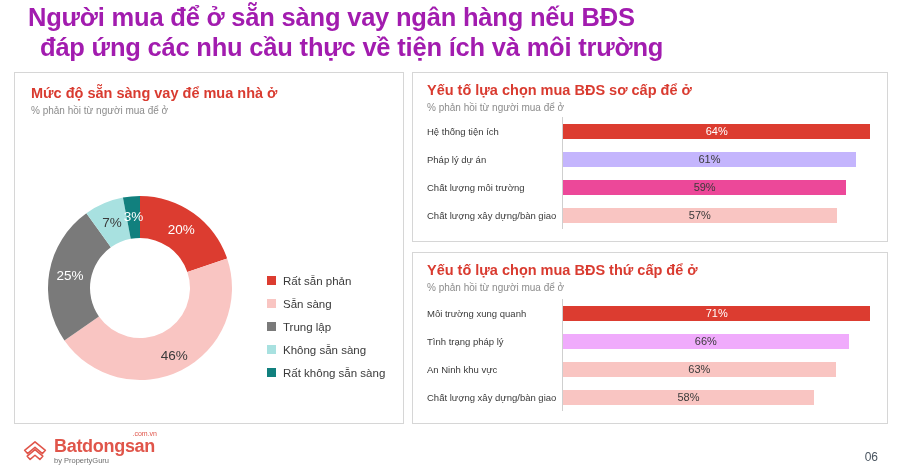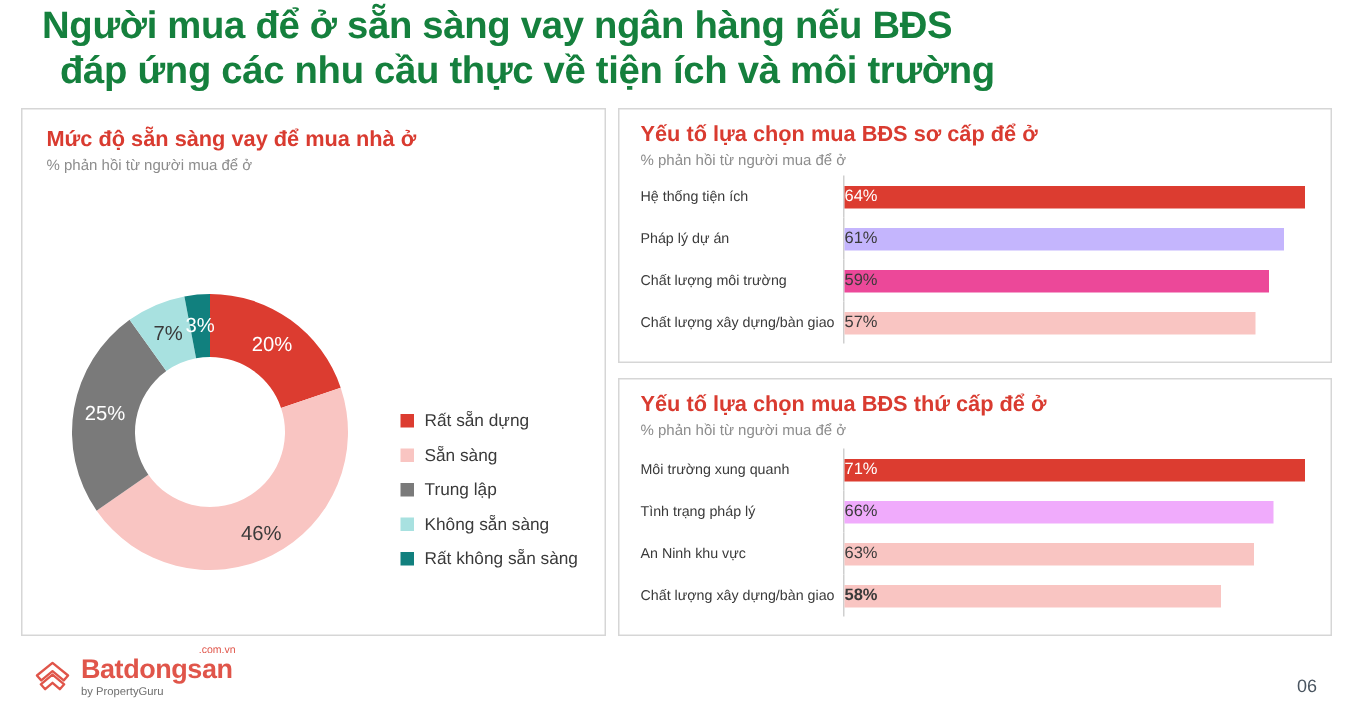--- a/index.html
+++ b/index.html
@@ -10,21 +10,21 @@
     position:relative;
     overflow:hidden;
   }
 
   
   .title-block{
     position:absolute;
     left:28px; top:2px; width:850px;
   }
   .title-line{
-    color:#15803d;
+    color:#a21caf;
     font-weight:bold;
     font-size:25.5px;
     line-height:30px;
     letter-spacing:-0.2px;
     white-space:nowrap;
   }
   .title-line.second{ padding-left:12px; }
 
   
   .panel{
@@ -106,21 +106,21 @@
     height:28px;
     position:relative;
     border-left:1px solid #CFCFCF;
   }
   .bar-fill{
     position:absolute;
     left:0; top:7px;
     height:15px;
     display:flex;
     align-items:center;
-    justify-content:flex-start;
+    justify-content:center;
   }
   .bar-val{
     font-size:11px;
     line-height:11px;
   }
   .bar-fill.highlight .bar-val{ color:#FFFFFF; }
   .bar-fill.normal .bar-val{ color:#3A3A3A; }
 
   
   .footer-logo{
@@ -183,21 +183,21 @@
         <path d="M 61.38782468374026 40.235471927801 A 92 92 0 0 1 97.92960664768668 24.597557163551727 L 105.72261230852537 65.86823758888681 A 50 50 0 0 0 85.86294819768493 74.3671043085875 Z" fill="#A8E1E0"></path>
         <text x="87.06621511236055" y="53.725934232261224" text-anchor="middle" font-size="13.5" font-family="&quot;Liberation Sans&quot;, sans-serif" fill="#3A3A3A">7%</text>
         <path d="M 97.92960664768668 24.597557163551727 A 92 92 0 0 1 114.99999999999999 23 L 114.99999999999999 65 A 50 50 0 0 0 105.72261230852537 65.86823758888681 Z" fill="#11807E"></path>
         <text x="108.38427200863087" y="48.308896294199684" text-anchor="middle" font-size="13.5" font-family="&quot;Liberation Sans&quot;, sans-serif" fill="#FFFFFF">3%</text>
       </svg>
   </div>
 
   <div class="legend" id="donut-legend">
       <div class="legend-row">
         <span class="legend-swatch" style="background: rgb(220, 60, 48);"></span>
-        <span class="legend-label">Rất sẵn dựng</span>
+        <span class="legend-label">Rất sẵn phản</span>
       </div>
       <div class="legend-row">
         <span class="legend-swatch" style="background: rgb(249, 197, 194);"></span>
         <span class="legend-label">Sẵn sàng</span>
       </div>
       <div class="legend-row">
         <span class="legend-swatch" style="background: rgb(122, 122, 122);"></span>
         <span class="legend-label">Trung lập</span>
       </div>
       <div class="legend-row">
@@ -278,21 +278,21 @@
         <div class="bar-cat">An Ninh khu vực</div>
         <div class="bar-track">
           <div class="bar-fill normal" style="width: 87.4014%; background: rgb(249, 197, 194);">
             <span class="bar-val">63%</span>
           </div>
         </div>
       </div>
       <div class="bar-row">
         <div class="bar-cat">Chất lượng xây dựng/bàn giao</div>
         <div class="bar-track">
-          <div class="bar-fill normal" style="width: 80.4648%; background: rgb(249, 197, 194); font-weight: bold;">
+          <div class="bar-fill normal" style="width: 80.4648%; background: rgb(249, 197, 194);">
             <span class="bar-val">58%</span>
           </div>
         </div>
       </div>
     </div>
 </div>
 
 <div class="footer-logo">
   <svg class="logo-mark" viewBox="0 0 40 40">
     <path d="M20 6 L36 19 L31.5 24 L20 14.5 L8.5 24 L4 19 Z" fill="none" stroke="#E0554A" stroke-width="2.4" stroke-linejoin="round"></path>

